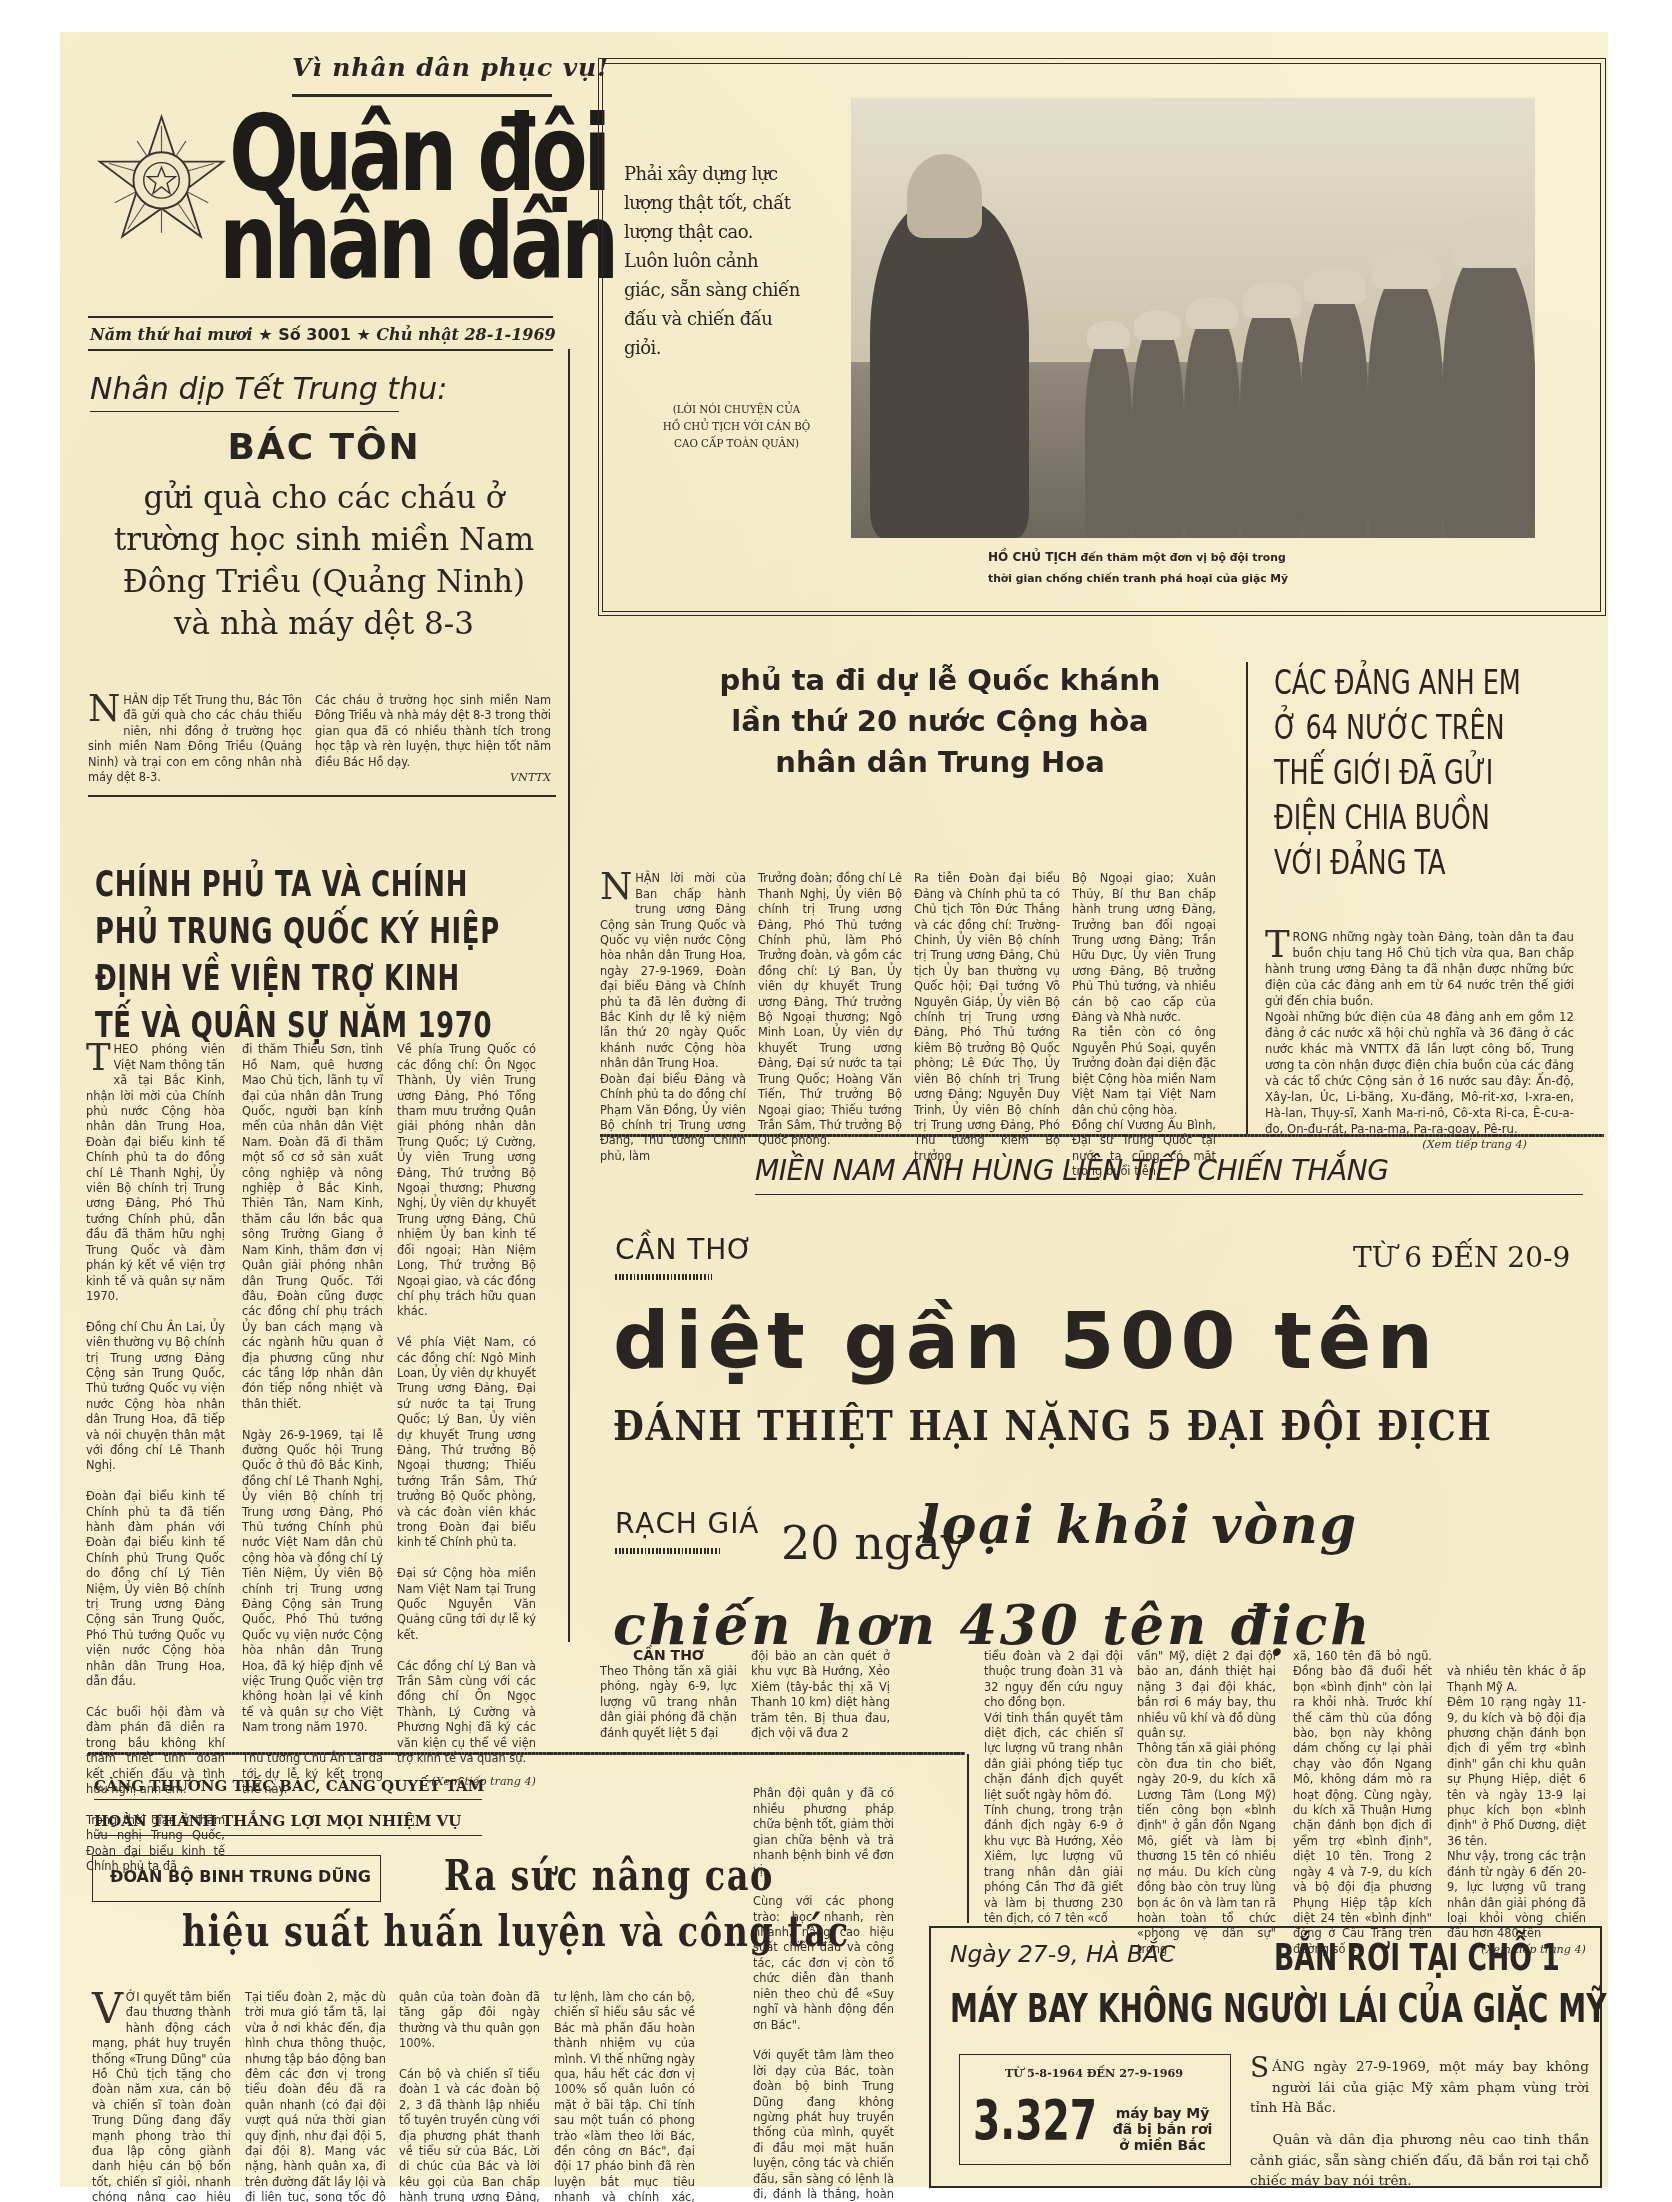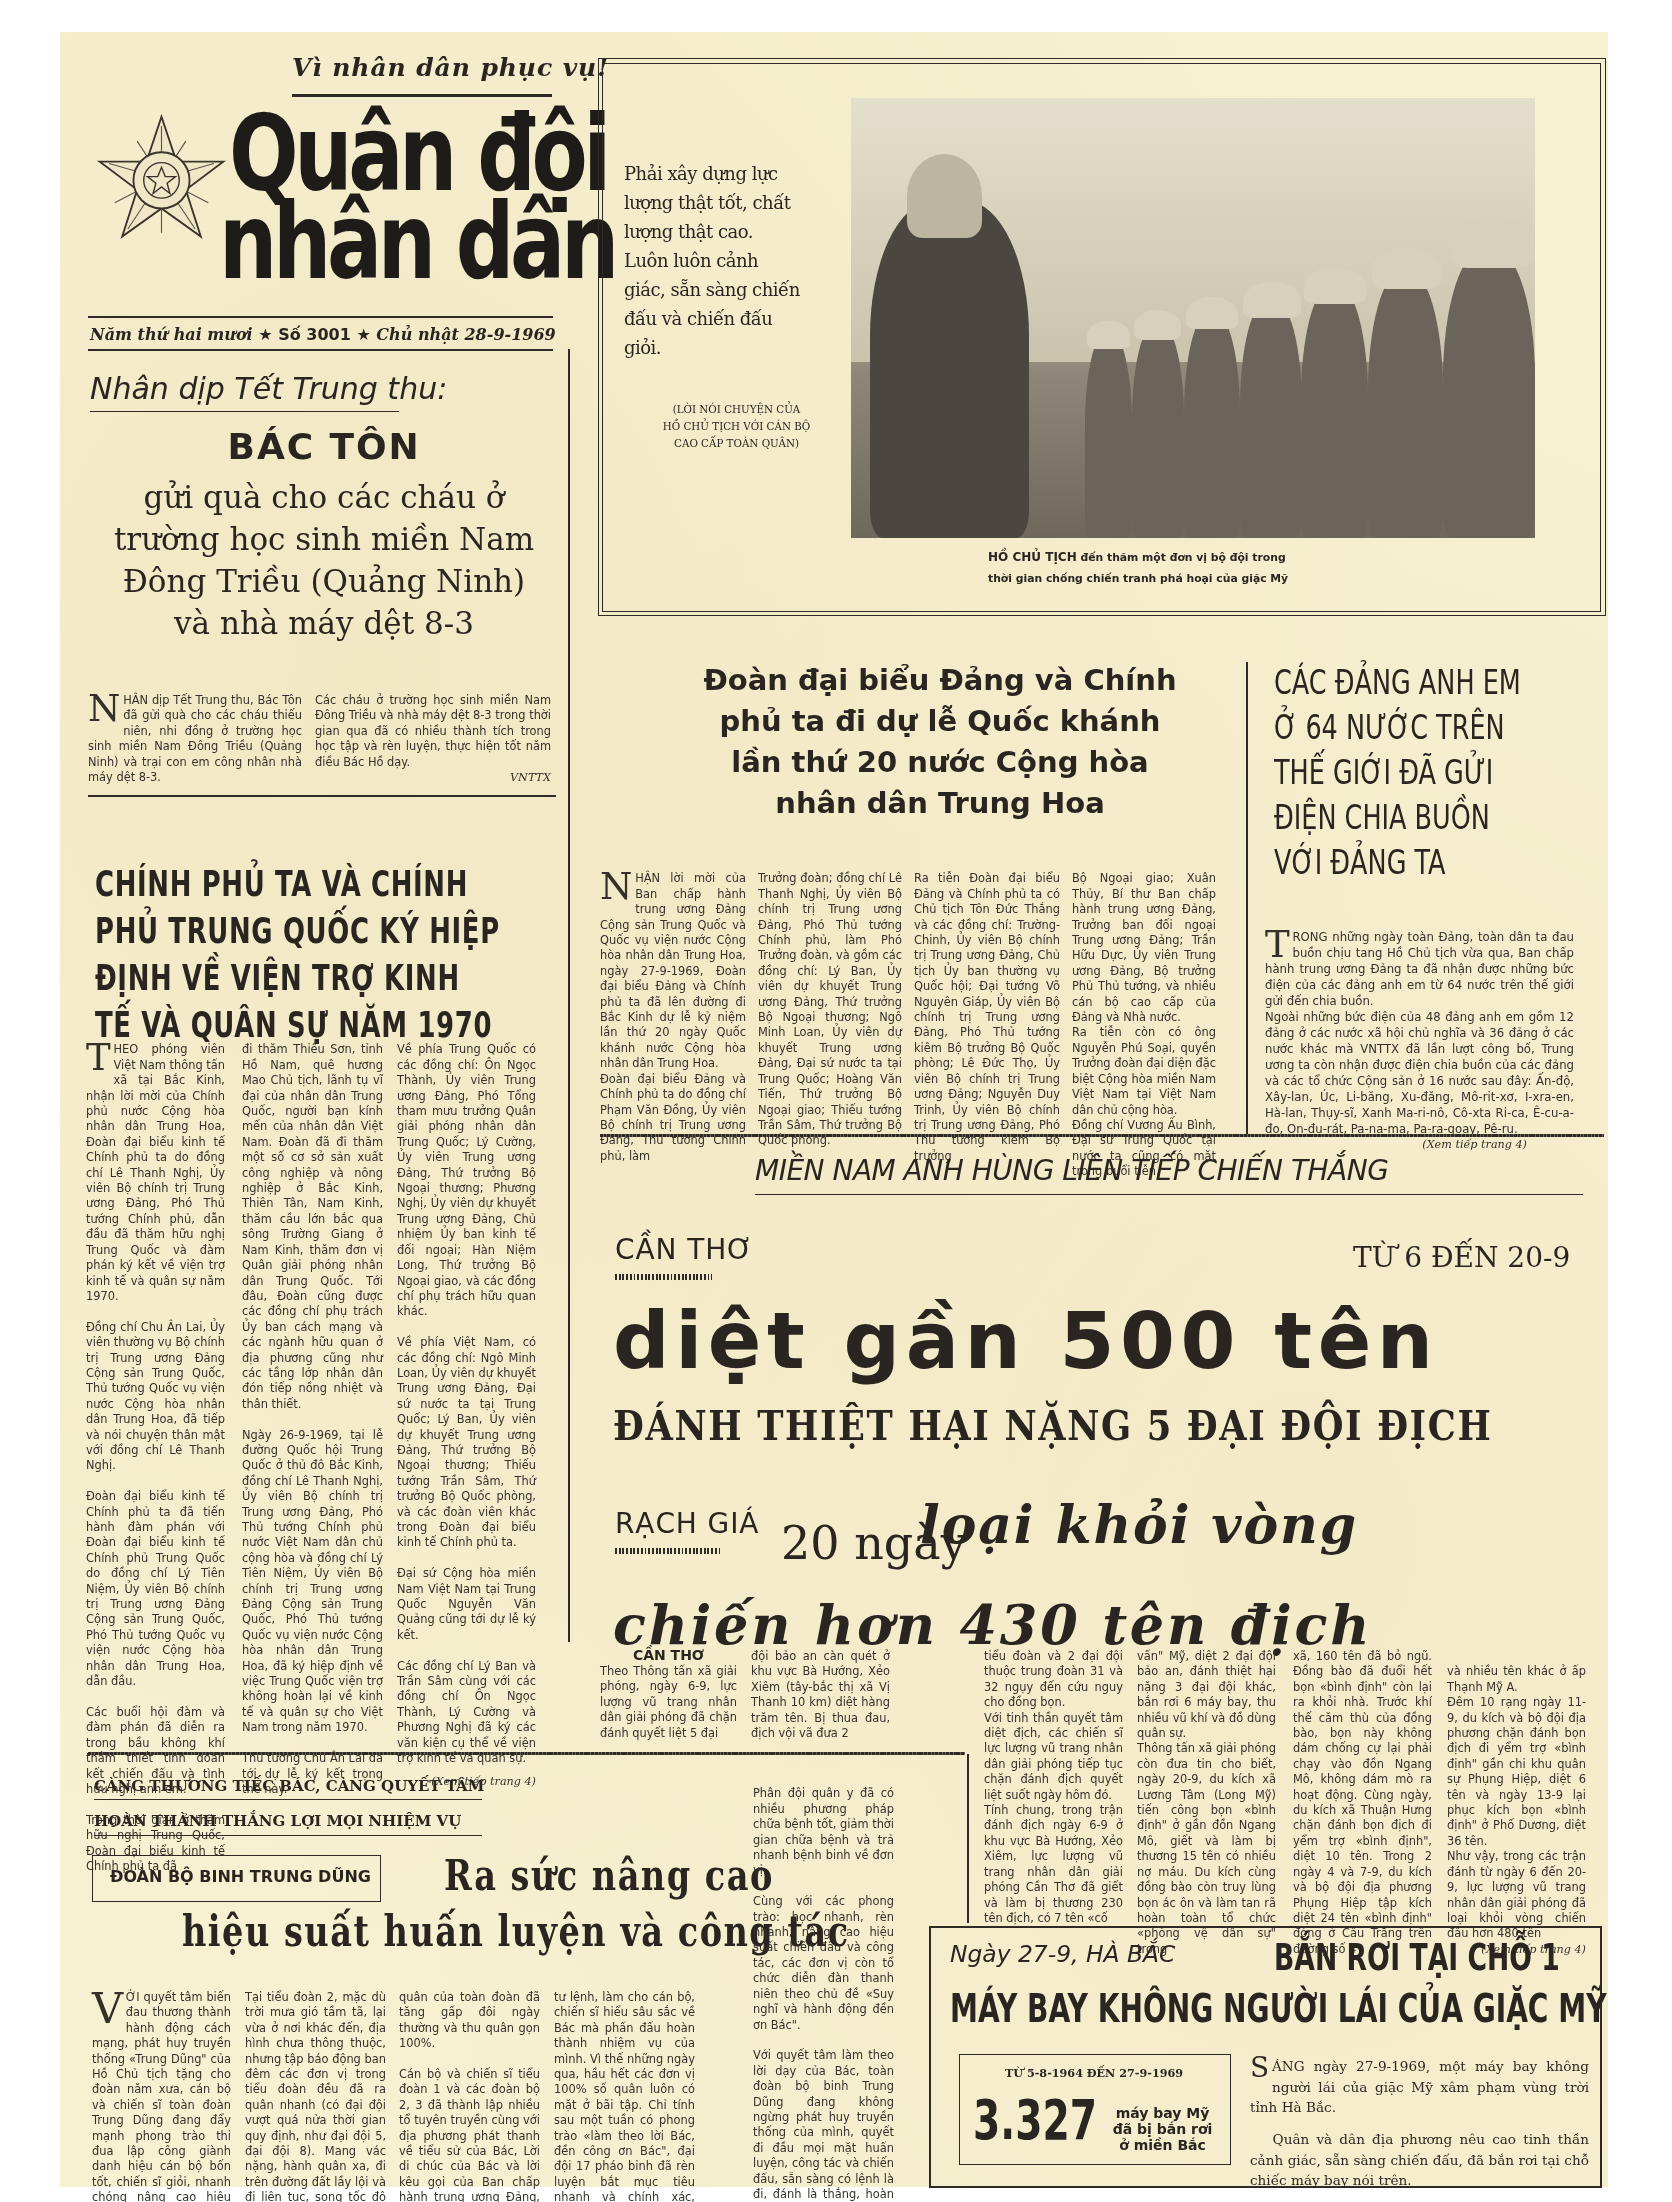--- a/index.html
+++ b/index.html
@@ -81,21 +81,21 @@
 
   <div class="abs title-line" style="left:169px; top:79px;">Quân đội</div>
   <div class="abs title-line" style="left:159px; top:167px;">nhân dân</div>
 
   <div class="rule" style="left:28px; top:284px; width:465px; height:1.9px;"></div>
   <div class="abs issue" style="left:30px; top:293px;">
     <span>Năm thứ hai mươi</span>
     <span class="roman">★</span>
     <span class="roman">Số 3001</span>
     <span class="roman">★</span>
-    <span>Chủ nhật 28-9-1969</span>
+    <span>Chủ nhật 28-1-1969</span>
   </div>
   <div class="rule" style="left:28px; top:317px; width:465px; height:1.9px;"></div>
 
   <div class="boxed" style="left:538px; top:26px; width:1008px; height:558px; border-width:1.9px;"></div>
   <div class="boxed" style="left:542px; top:31px; width:999px; height:549px; border-width:0.9px;"></div>
 
   <div class="abs" style="left:564px; top:127px; width:206px; font-family:'DejaVu Serif',serif; font-size:18px; line-height:29px; letter-spacing:-0.5px;">
     <div>Phải xây dựng lực</div>
     <div>lượng thật tốt, chất</div>
     <div>lượng thật cao.</div>
@@ -184,21 +184,20 @@
 
 Về phía Việt Nam, có các đồng chí: Ngô Minh Loan, Ủy viên dự khuyết Trung ương Đảng, Đại sứ nước ta tại Trung Quốc; Lý Ban, Ủy viên dự khuyết Trung ương Đảng, Thứ trưởng Bộ Ngoại thương; Thiếu tướng Trần Sâm, Thứ trưởng Bộ Quốc phòng, và các đoàn viên khác trong Đoàn đại biểu kinh tế Chính phủ ta.
 
 Đại sứ Cộng hòa miền Nam Việt Nam tại Trung Quốc Nguyễn Văn Quảng cũng tới dự lễ ký kết.
 
 Các đồng chí Lý Ban và Trần Sâm cùng với các đồng chí Ôn Ngọc Thành, Lý Cường và Phương Nghị đã ký các văn kiện cụ thể về viện trợ kinh tế và quân sự.</span>
     <div class="credit" style="margin-top:7.5px;">(Xem tiếp trang 4)</div>
   </div>
 
   <div class="abs head-bold-sans center" style="left:557px; top:628px; width:646px; font-size:29px; line-height:41px;">
-    <div>Đoàn đại biểu Đảng và Chính</div>
     <div>phủ ta đi dự lễ Quốc khánh</div>
     <div>lần thứ 20 nước Cộng hòa</div>
     <div>nhân dân Trung Hoa</div>
   </div>
   <div class="col body-text" style="left:540px; top:824px; width:146px; white-space:pre-line;">
     <span class="drop">N</span><span>HẬN lời mời của Ban chấp hành trung ương Đảng Cộng sản Trung Quốc và Quốc vụ viện nước Cộng hòa nhân dân Trung Hoa, ngày 27-9-1969, Đoàn đại biểu Đảng và Chính phủ ta đã lên đường đi Bắc Kinh dự lễ kỷ niệm lần thứ 20 ngày Quốc khánh nước Cộng hòa nhân dân Trung Hoa.
 Đoàn đại biểu Đảng và Chính phủ ta do đồng chí Phạm Văn Đồng, Ủy viên Bộ chính trị Trung ương Đảng, Thủ tướng Chính phủ, làm</span>
   </div>
   <div class="col body-text" style="left:698px; top:824px; width:144px; white-space:pre-line;">
     <span>Trưởng đoàn; đồng chí Lê Thanh Nghị, Ủy viên Bộ chính trị Trung ương Đảng, Phó Thủ tướng Chính phủ, làm Phó Trưởng đoàn, và gồm các đồng chí: Lý Ban, Ủy viên dự khuyết Trung ương Đảng, Thứ trưởng Bộ Ngoại thương; Ngô Minh Loan, Ủy viên dự khuyết Trung ương Đảng, Đại sứ nước ta tại Trung Quốc; Hoàng Văn Tiến, Thứ trưởng Bộ Ngoại giao; Thiếu tướng Trần Sâm, Thứ trưởng Bộ Quốc phòng.</span>

